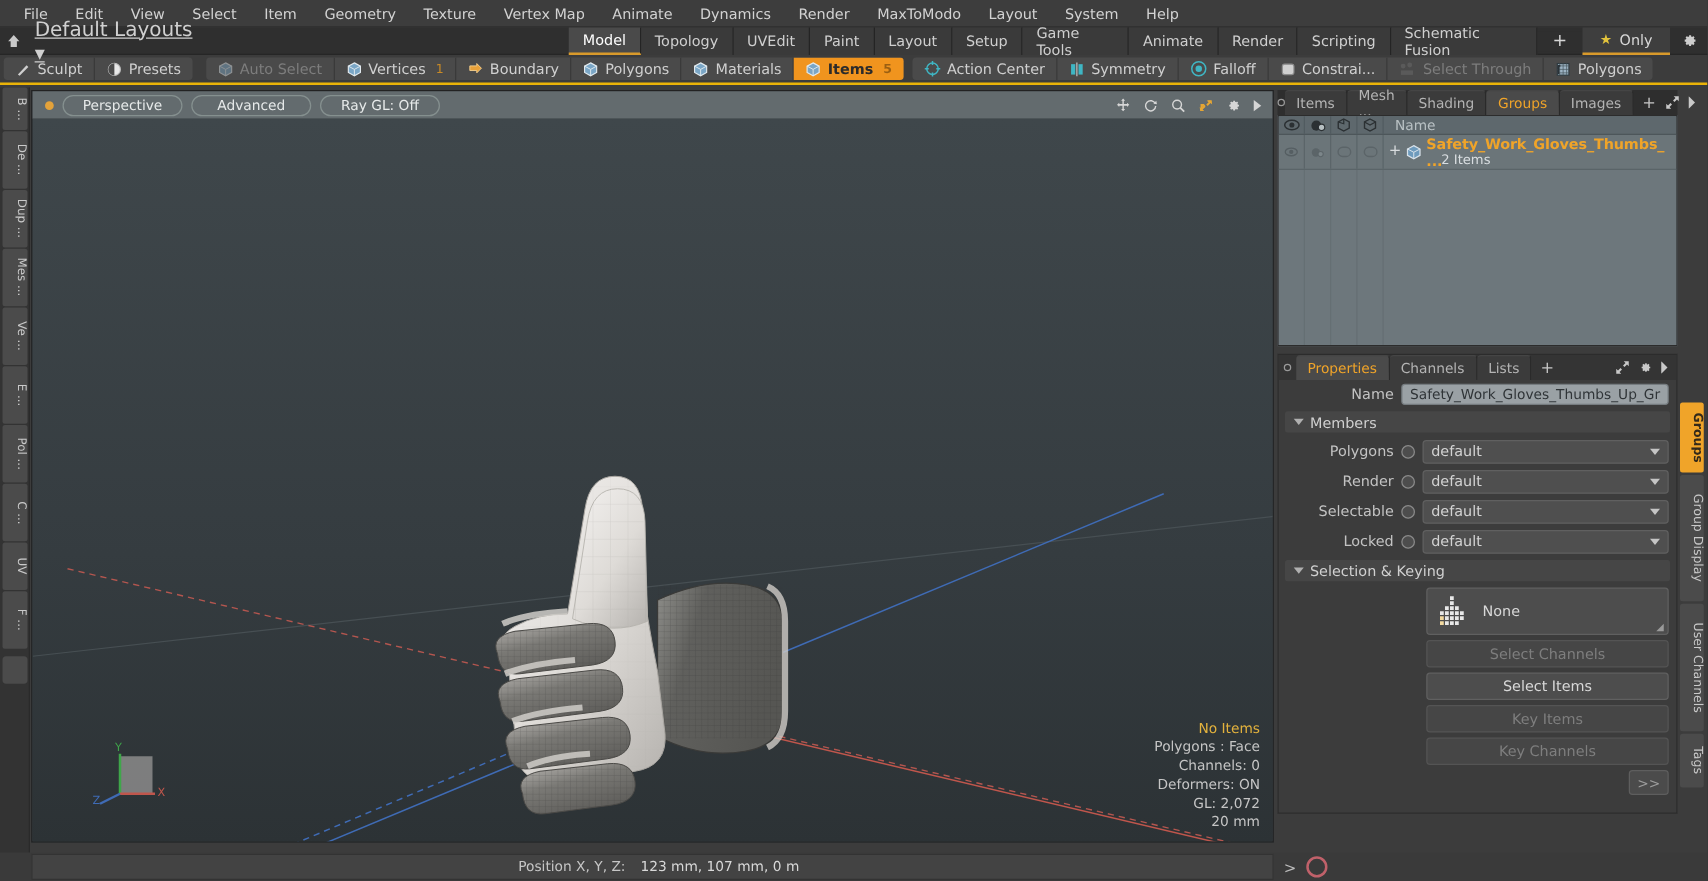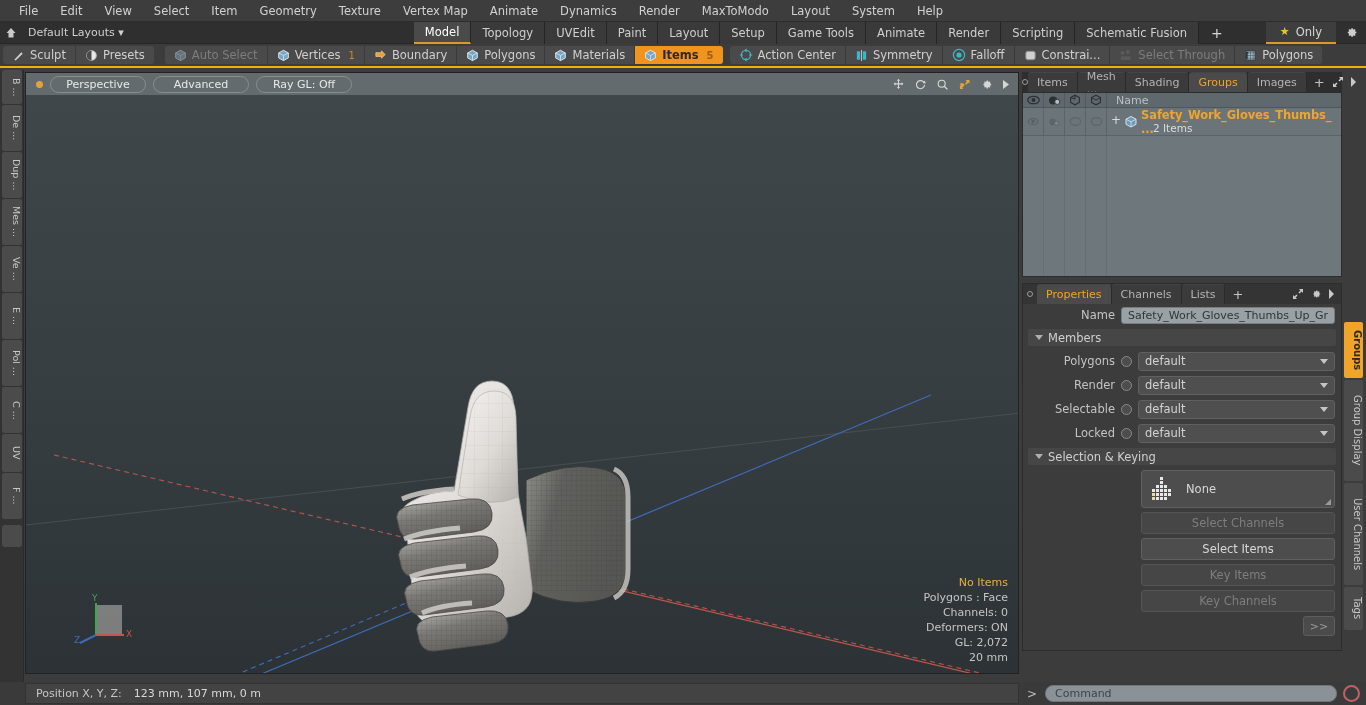--- a/index.html
+++ b/index.html
@@ -21,21 +21,21 @@
   .menubar .mi {
     padding: 2px 11px; color: #d2d2d2; font-size: 11.5px; white-space: nowrap;
   }
 
   
   .layoutbar {
     height: 22px; background: #2f2f2f; display: flex; align-items: center;
     border-bottom: 1px solid #262626; position: relative;
   }
   .lb-ico { width: 22px; text-align: center; color: #bdbdbd; font-size: 11px; }
-  .lb-layouts { color: #d0d0d0; padding: 0 10px 0 6px; font-size: 11px; }
+  .lb-layouts { color: #d0d0d0; padding: 0 10px 0 6px; font-size: 16px; text-decoration: underline; }
   .lb-tabs { display: flex; align-items: stretch; height: 22px; margin-left: 280px; }
   .lb-tab {
     padding: 0 11px; display: flex; align-items: center; font-size: 11.5px;
     color: #cfcfcf; border-right: 1px solid #242424; background: #3a3a3a;
   }
   .lb-tab.active { background: #4a4a4a; color: #fff; border-bottom: 2px solid #d99a2b; }
   .lb-plus { padding: 0 12px; display:flex; align-items:center; color:#d6d6d6; font-size:14px; background:#2f2f2f;}
   .lb-right { margin-left: auto; display: flex; align-items: stretch; height: 22px; }
   .lb-only {
     display: flex; align-items: center; gap: 6px; padding: 0 14px;
@@ -87,21 +87,21 @@
     background: radial-gradient(120% 100% at 50% 40%, #3d4549 0%, #343b3e 55%, #2d3336 100%); }
 
   .overlay { position: absolute; right: 10px; bottom: 8px; text-align: right; line-height: 15px; font-size: 11px; color: #c5c5c5; }
   .overlay .hi { color: #e3b23d; }
 
   
   .giz { position: absolute; left: 48px; bottom: 22px; width: 70px; height: 60px; }
 
   
   .statusbar { position: absolute; left: 0; bottom: 0; width: 1366px; height: 23px; background: #3a3a3a; display: flex; align-items: center; }
-  .status-left { margin-left: 25px; width: 994px; height: 21px; background: #434343; display: flex; align-items: center; padding-left: 10px; color: #cfcfcf; font-size: 11px; border: 1px solid #333;}
+  .status-left { margin-left: 25px; width: 994px; height: 21px; background: #434343; display: flex; align-items: center; padding-left: 10px; color: #cfcfcf; font-size: 11px; border: 1px solid #333; justify-content: center;}
   .status-left .lbl { color: #c6c6c6; }
   .status-left .val { margin-left: 12px; color: #d8d8d8; }
   .status-right { margin-left: 6px; flex: 1; height: 21px; display: flex; align-items: center; gap: 6px; padding-right: 6px; }
   .cmd-gt { color: #bdbdbd; font-size: 12px; padding: 0 2px; }
   .cmd-input {
     flex: 1; height: 17px; background: #8b9297; border: 1px solid #6f7679; border-radius: 8px;
     color: #3e4447; font-size: 11px; padding: 0 9px; line-height: 15px;
   }
   .cmd-rec { width: 17px; height: 17px; border-radius: 50%; border: 2px solid #c0616a; }
 
@@ -775,18 +775,17 @@
       <div class="vt" style="height: 42.4px;">Tags</div>
     </div>
 
   <div class="statusbar">
     <div class="status-left">
       <span class="lbl">Position X, Y, Z:</span>
       <span class="val">123 mm, 107 mm, 0 m</span>
     </div>
     <div class="status-right">
       <span class="cmd-gt">&gt;</span>
-      <div class="cmd-input">Command</div>
       <div class="cmd-rec"></div>
     </div>
   </div>
 
 </div>
 
 </body></html>

